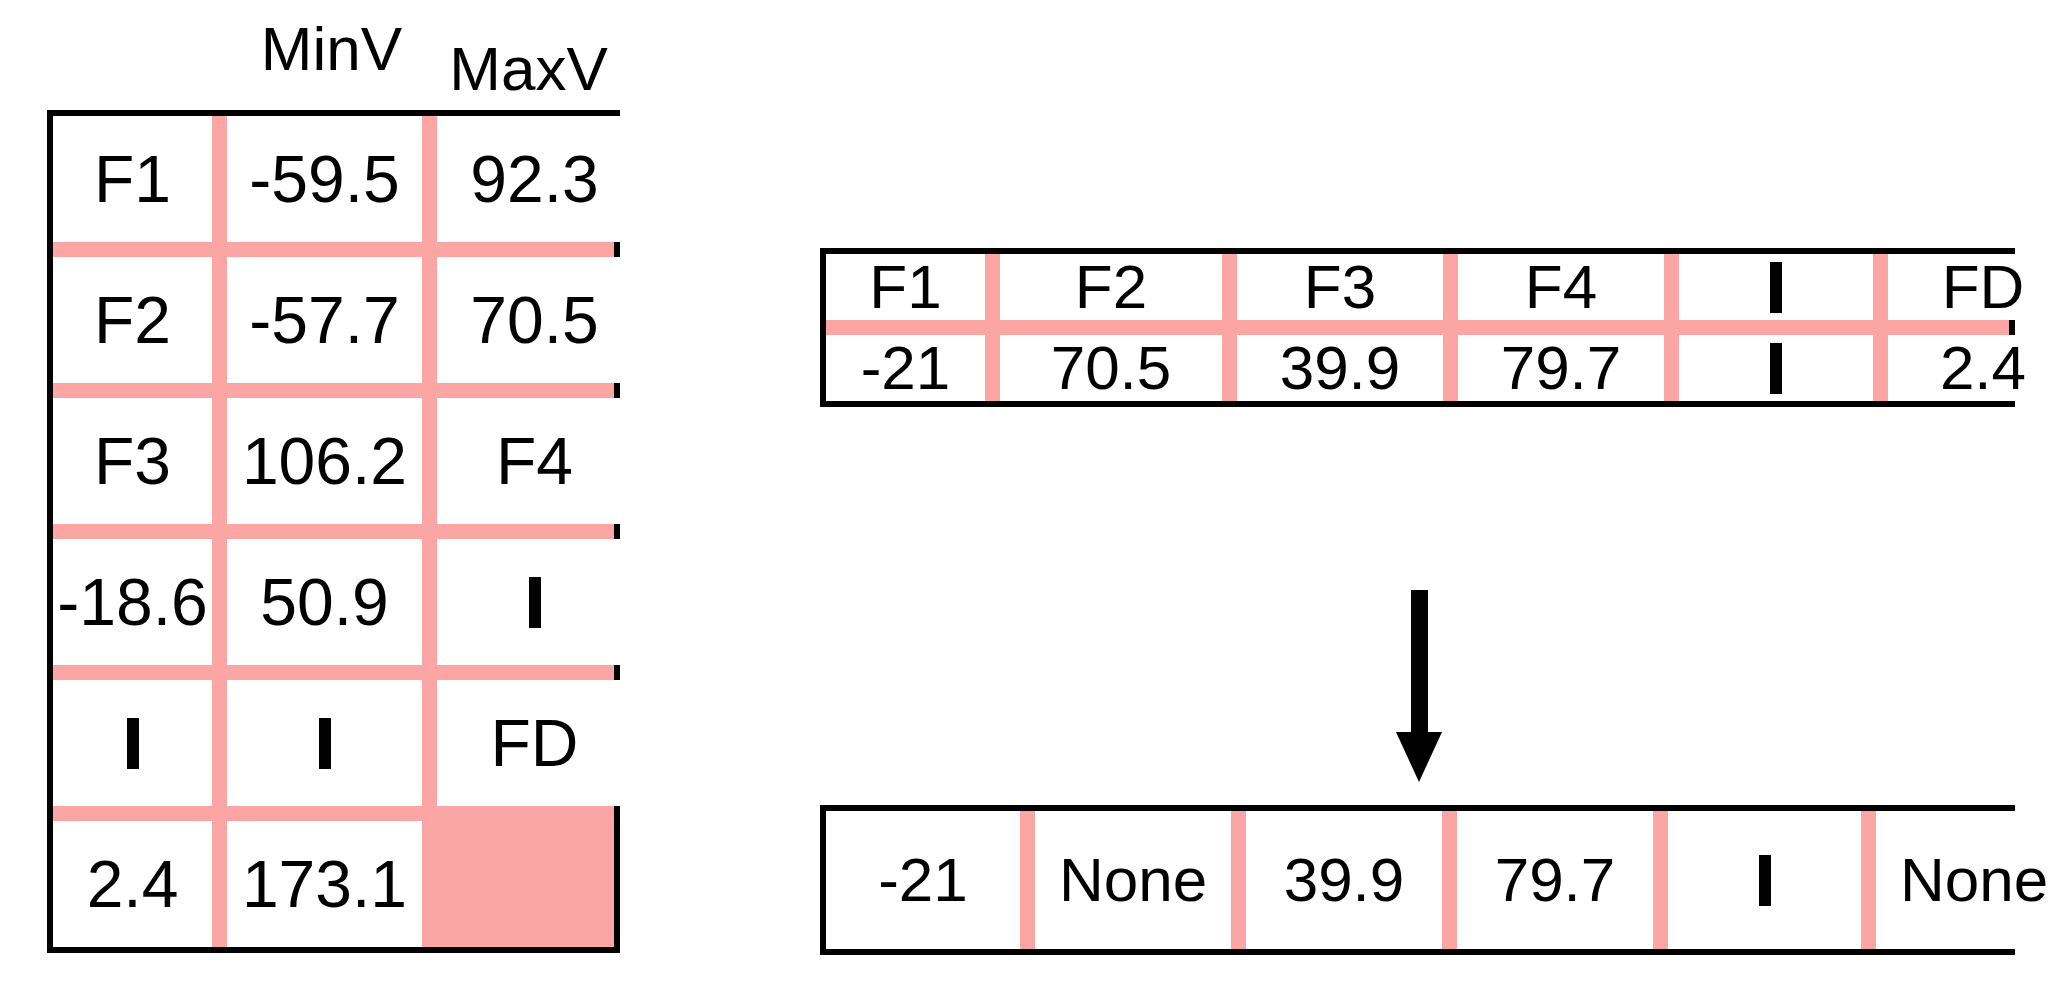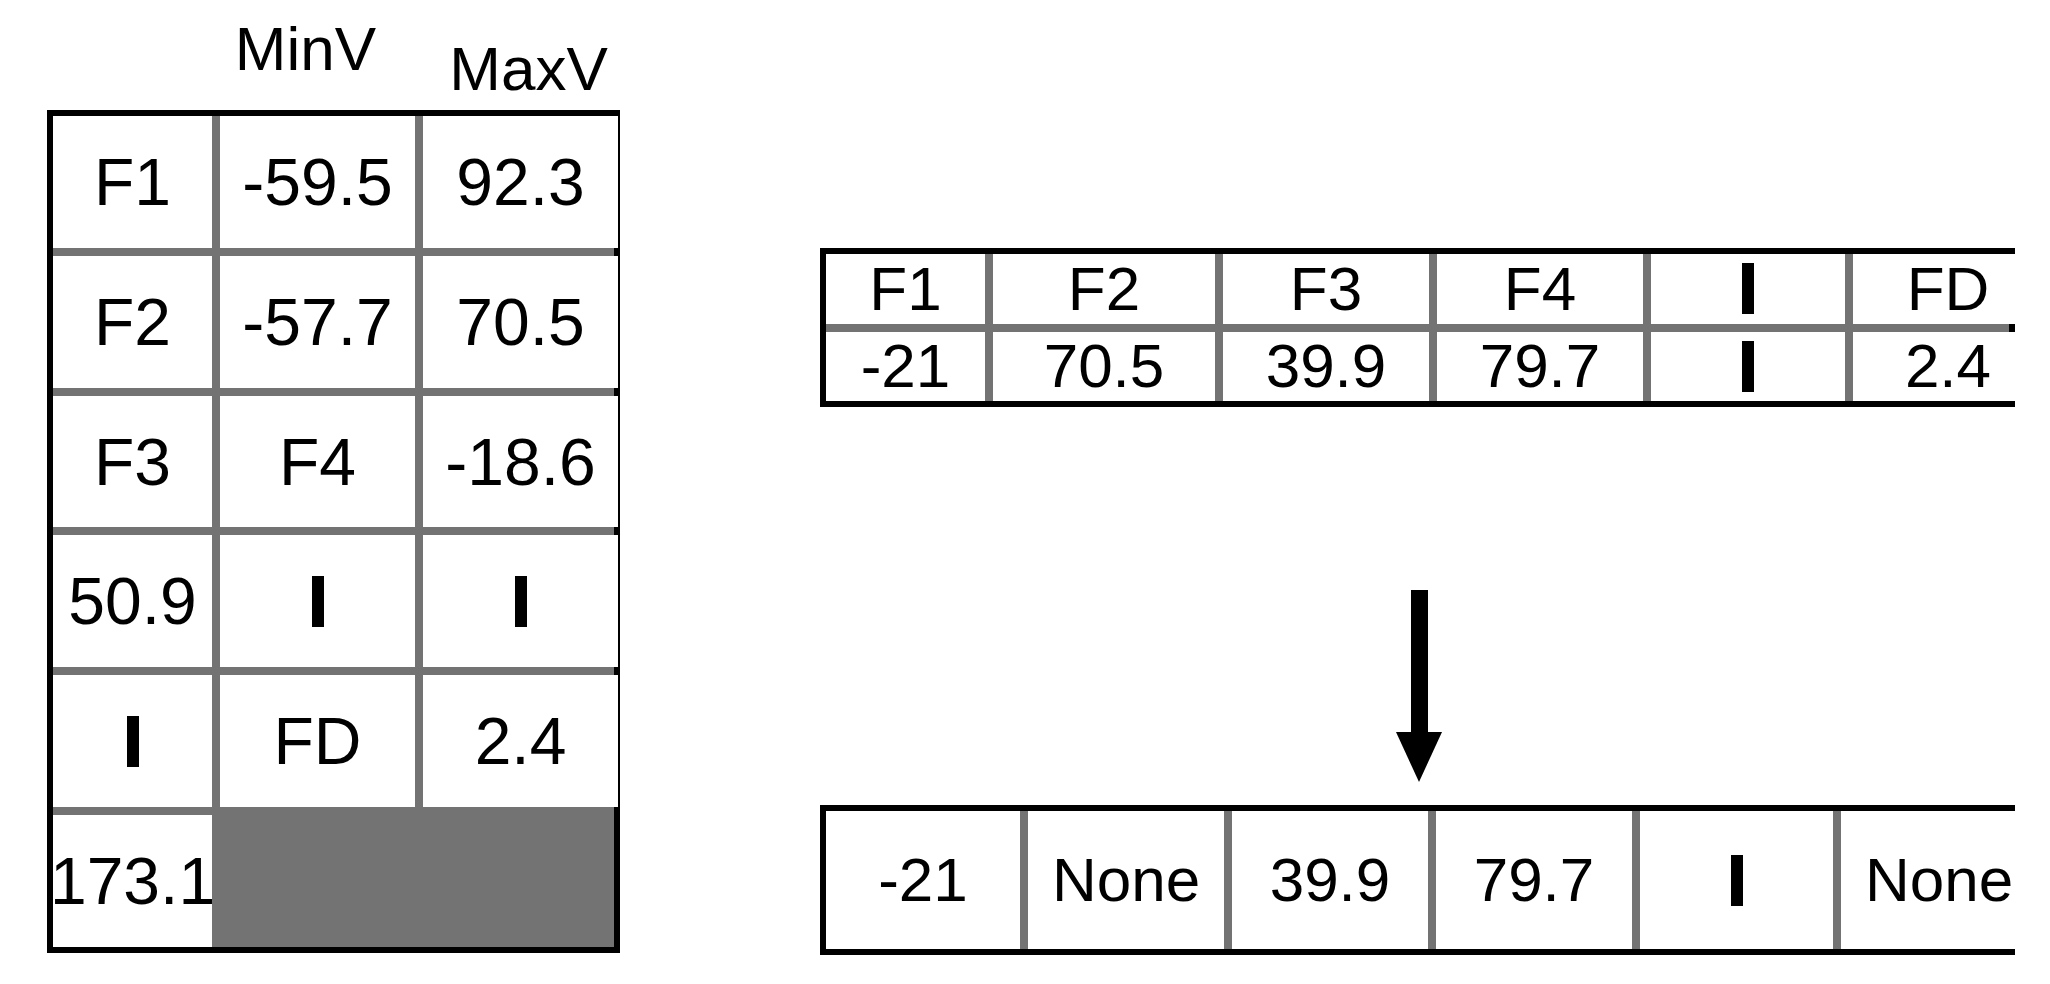--- a/index.html
+++ b/index.html
@@ -14,23 +14,23 @@
     font-family: "Liberation Sans", sans-serif;
     color: #000000;
     overflow: hidden;
   }
 
   
   .grid {
     position: absolute;
     box-sizing: border-box;
     border: 6px solid #000000;
-    background: #737373;
+    background: #fca5a5;
     display: grid;
-    gap: 8px;
+    gap: 15px;
   }
   .cell {
     background: #ffffff;
     display: flex;
     align-items: center;
     justify-content: center;
     overflow: hidden;
     line-height: 1;
     white-space: nowrap;
   }
@@ -53,21 +53,21 @@
 
   
   .caption {
     position: absolute;
     top: 18px;
     font-size: 62px;
     line-height: 1;
     text-align: center;
     white-space: nowrap;
   }
-  #caption-minv { left: 202px; width: 207px; }
+  #caption-minv { left: 228px; width: 207px; }
   #caption-maxv { left: 425px; width: 207px; margin-top: 20px; }
 
   
   #sample-table {
     left: 820px;
     top: 248px;
     width: 1195px;
     height: 159px;
     grid-template-columns: 159px 222px 206px 206px 194px 190px;
     grid-template-rows: 1fr 1fr;
@@ -153,20 +153,23 @@
   <div class="cell">
       <span>-57.7</span>
     </div>
   <div class="cell">
       <span>70.5</span>
     </div>
 
   <div class="cell">
       <span>F3</span>
     </div>
+  <div class="cell">
+      <span>106.2</span>
+    </div>
 
   <div class="cell">
       <span>F4</span>
     </div>
   <div class="cell">
       <span>-18.6</span>
     </div>
   <div class="cell">
       <span>50.9</span>
     </div>

